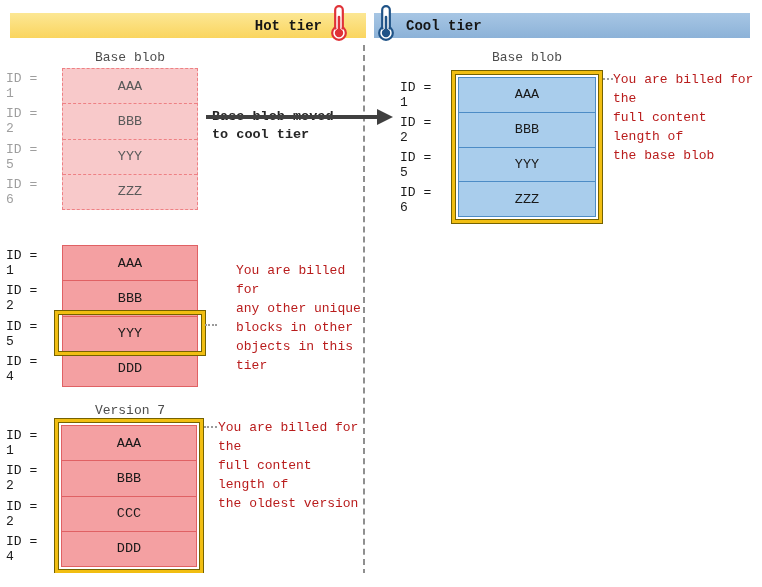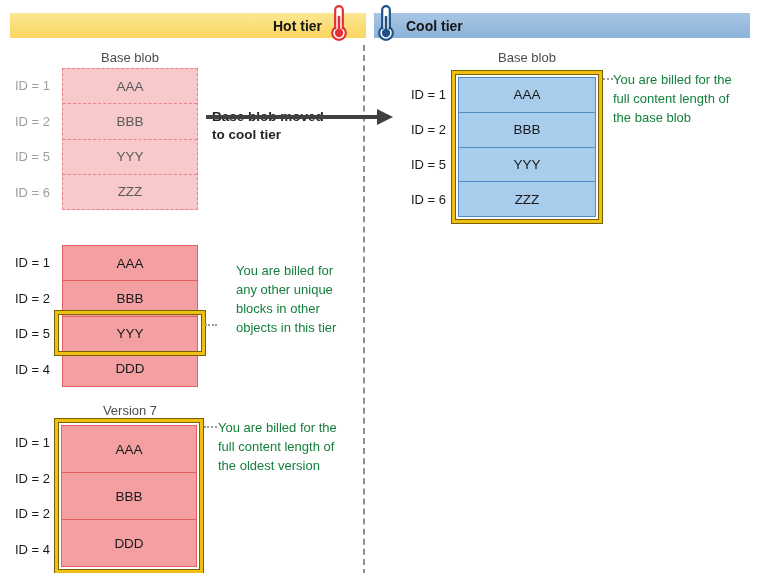--- a/index.html
+++ b/index.html
@@ -1,18 +1,18 @@
 <!DOCTYPE html>
 <html><head>
 <meta charset="utf-8">
 <style>
   html,body{margin:0;padding:0;background:#fff;}
   .canvas{
     position:relative;width:762px;height:573px;background:#fff;overflow:hidden;
-    font-family:Liberation Sans, sans-serif;color:#1a1a1a;
+    font-family:Liberation Mono, monospace;color:#1a1a1a;
   }
   .abs{position:absolute;}
   
   .bar{height:25px;display:flex;align-items:center;}
   .hot-bar{left:10px;top:13px;width:356px;background:linear-gradient(180deg,#FCE794 0%,#FAD55F 100%);justify-content:flex-end;}
   .cool-bar{left:374px;top:13px;width:376px;background:linear-gradient(180deg,#A7C6E4 0%,#8CB2D8 100%);}
   .bar-label{font-size:14px;font-weight:bold;color:#161616;}
   .hot-bar .bar-label{margin-right:44px;}
   .cool-bar .bar-label{margin-left:32px;}
   .thermo{width:20px;height:38px;}
@@ -33,21 +33,21 @@
   .blue-table .row + .row{border-top:1px solid #4D8CC6;}
   
   .ids{display:flex;flex-direction:column;}
   .ids .id-cell{flex:1;display:flex;align-items:center;justify-content:flex-end;font-size:13px;}
   .ids-gray{color:#9E9E9E;}
   .ids-dark{color:#1a1a1a;}
   
   .gold{border:3px solid #F1BE12;box-shadow:0 0 0 1px #756200, inset 0 0 0 1px #756200;box-sizing:content-box;}
   .gold-frame{background:#fff;padding:3px;}
   
-  .annot{font-size:13px;line-height:19px;color:#15803d;white-space:pre-line;}
+  .annot{font-size:13px;line-height:19px;color:#b91c1c;white-space:pre-line;}
   .move-note{font-size:13.5px;line-height:17.5px;font-weight:bold;color:#262626;white-space:pre-line;}
   .leader{border-top:2px dotted #9a9a9a;height:0;}
   
   .arrow-line{left:206px;top:115px;width:174px;height:3.5px;background:#404040;}
   .arrow-head{left:377px;top:108.5px;width:0;height:0;border-top:8.5px solid transparent;border-bottom:8.5px solid transparent;border-left:16px solid #404040;}
 </style>
 </head>
 <body>
 
 <div class="canvas">
@@ -118,20 +118,21 @@
   <div class="abs ids ids-dark" style="left:6px;top:425px;width:44px;height:142px;">
     <div class="id-cell">ID = 1</div>
     <div class="id-cell">ID = 2</div>
     <div class="id-cell">ID = 2</div>
     <div class="id-cell">ID = 4</div>
   </div>
   <div class="abs gold gold-frame" style="left:55px;top:419px;">
     <div class="tbl pink-table" style="width:136px;height:142px;">
       <div class="row">AAA</div>
       <div class="row">BBB</div>
+      <div class="row">CCC</div>
       <div class="row">DDD</div>
     </div>
   </div>
   <div class="abs leader" style="left:204px;top:426px;width:13px;"></div>
   <div class="abs annot" style="left:218px;top:418px;width:142px;">You are billed for the
 full content length of
 the oldest version</div>
 
   <div class="abs tbl-title" style="left:452px;top:50px;width:150px;">Base blob</div>
   <div class="abs ids ids-dark" style="left:400px;top:77px;width:46px;height:140px;">

